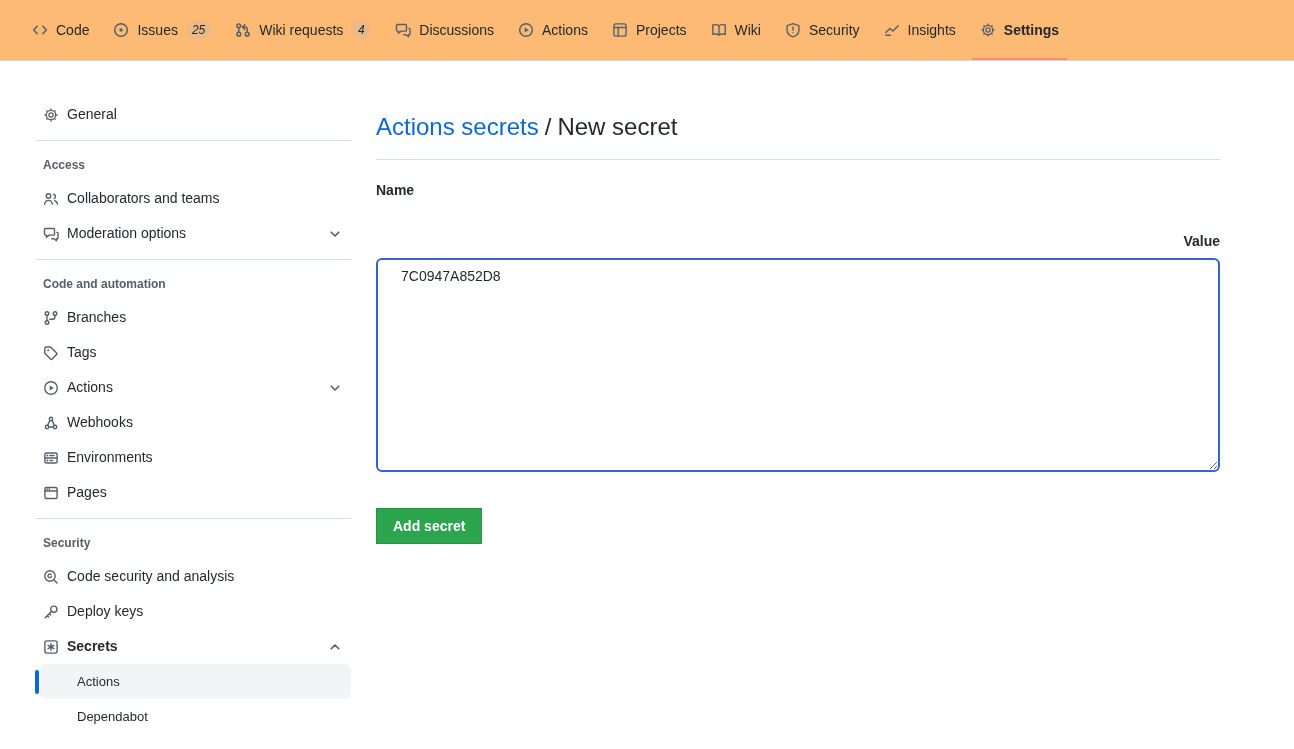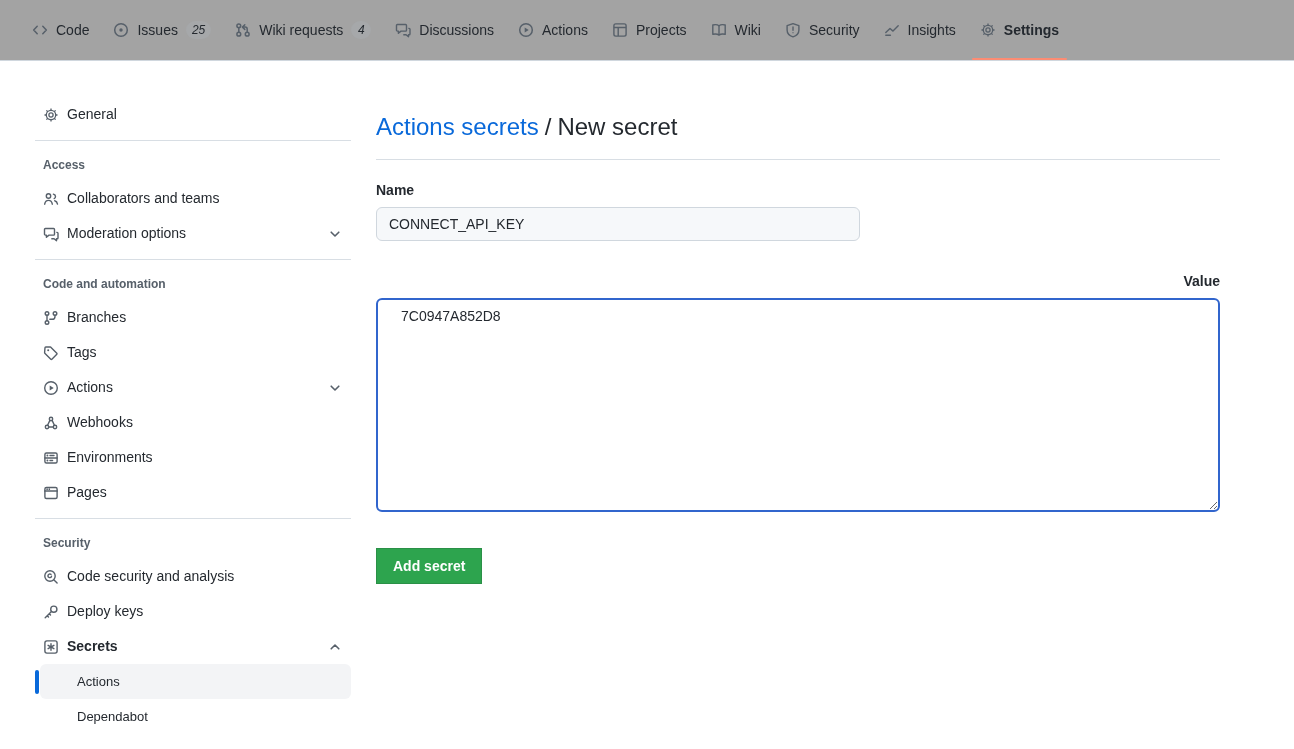--- a/index.html
+++ b/index.html
@@ -8,21 +8,21 @@
     width:1294px; height:749px; overflow:hidden;
     background:#ffffff; color:#24292f;
     font-family:"Liberation Sans", sans-serif;
     font-size:14px;
   }
   .octicon { display:inline-flex; width:16px; height:16px; color:#57606a; flex-shrink:0; }
   .octicon svg { width:16px; height:16px; display:block; }
 
   
   .topnav {
-    height:61px; background:#a3a3a3; border-bottom:1px solid #d0d7de;
+    height:61px; background:#fdba74; border-bottom:1px solid #d0d7de;
     display:flex; align-items:center; padding:0 24px; gap:8px;
   }
   .tab {
     position:relative; height:60px; display:flex; align-items:center; gap:8px;
     padding:0 8px; cursor:pointer; color:#24292f; white-space:nowrap;
   }
   .tab.active { font-weight:700;text-align:center; }
   .tab.active .underline {
     position:absolute; left:0; right:0; bottom:0; height:2px;
     background:#fd8c73; border-radius:2px;
@@ -371,21 +371,20 @@
   </aside>
 
   <main class="main">
 
     <h1 class="page-title">
       <a>Actions secrets</a><span class="sep">/</span><span>New secret</span>
     </h1>
     <hr class="title-rule">
 
     <div class="field-label">Name</div>
-    <input class="name-input" type="text" value="CONNECT_API_KEY" style="">
 
     <div class="field-label value-label">Value</div>
     <textarea class="value-textarea" style="">7C0947A852D8</textarea>
 
     <button class="add-secret-btn">Add secret</button>
 
   </main>
 </div>
 
 </body></html>

